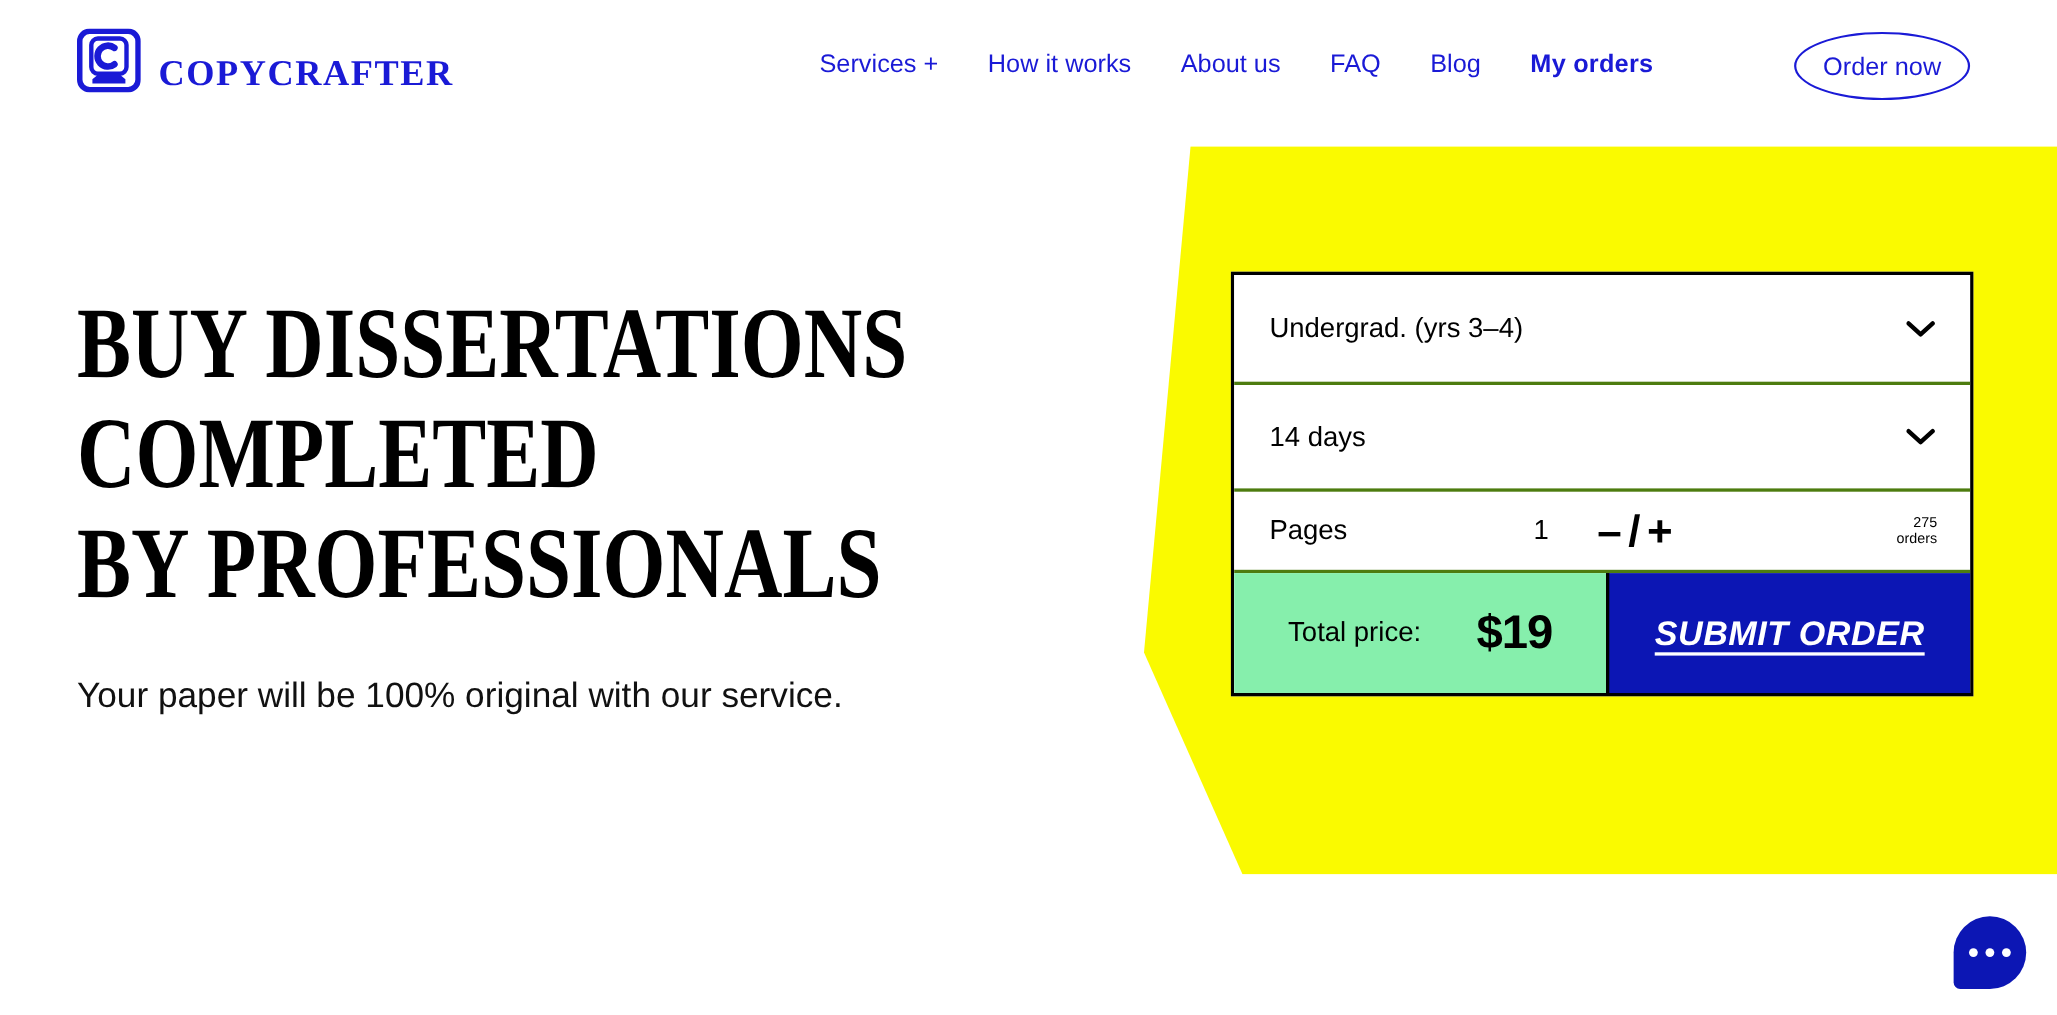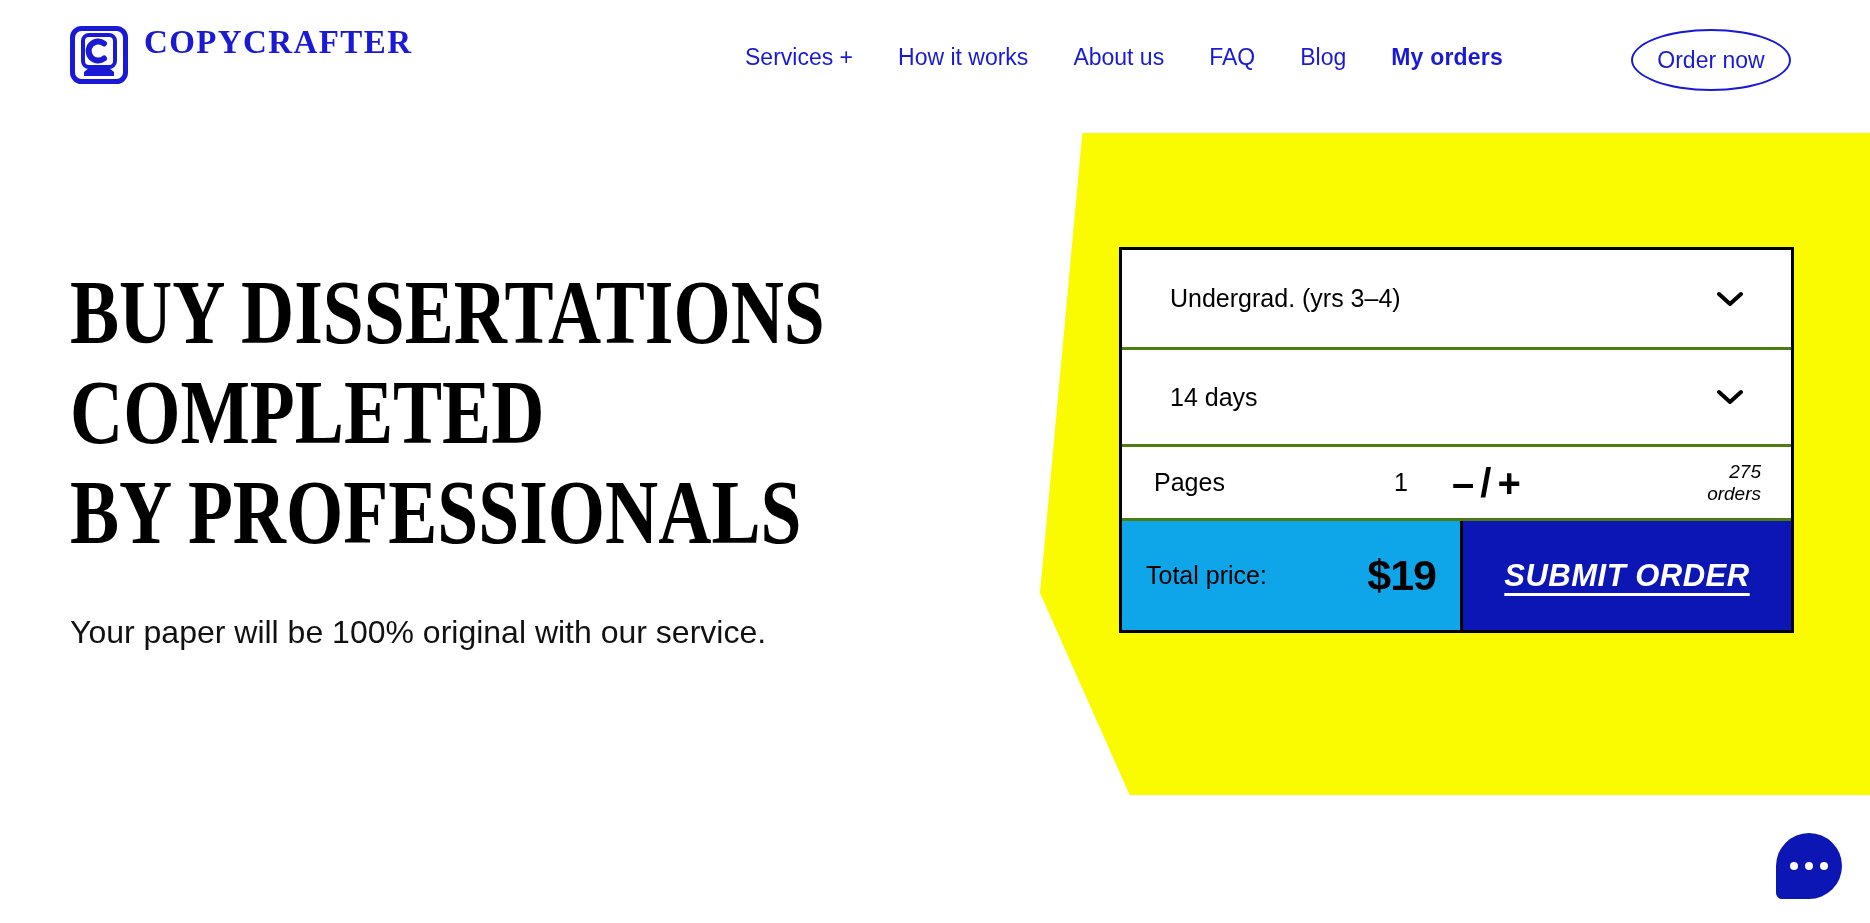--- a/index.html
+++ b/index.html
@@ -19,21 +19,21 @@
     height: 124px;
     display: flex;
     align-items: center;
     z-index: 5;
   }
   .logo {
     position: absolute;
     left: 70px;
     top: 26px;
     display: flex;
-    align-items: flex-start;
+    align-items: flex-end;
     gap: 16px;
     text-decoration: none;
   }
   .logo-mark { width: 58px; height: 58px; display: block; }
   .logo-text {
     font-family: "Liberation Serif", serif;
     font-weight: bold;
     font-size: 33px;
     letter-spacing: 1.4px;
     color: #1a1ad6;
@@ -127,21 +127,21 @@
   .card-row {
     display: flex;
     align-items: center;
     position: relative;
     background: #ffffff;
   }
   .card-row + .card-row { border-top: 3px solid #4d7c0f; }
 
   .select-row {
     height: 97px;
-    padding: 0 48px;
+    padding: 0 32px;
     justify-content: space-between;
     cursor: pointer;
   }
   .select-value { font-size: 25px; color: #000; line-height: 1; }
   .chevron { width: 26px; height: 16px; display: block; }
 
   .pages-row { height: 74px; padding: 0 32px; }
   .pages-label { font-size: 25px; color: #000; }
   .pages-count {
     font-size: 25px;
@@ -160,34 +160,33 @@
     line-height: 1;
     display: flex;
     align-items: center;
     gap: 4px;
   }
   .pages-stepper span { cursor: pointer; }
   .pages-words {
     position: absolute;
     right: 30px;
     text-align: right;
-    font-size: 19px;
+    font-size: 13px;
     color: #000;
     line-height: 1.15;
-    font-style: italic;
   }
 
   .total-row { height: 112px; align-items: stretch; }
   .total-left {
     flex: 0 0 338px;
     display: flex;
     align-items: center;
-    padding: 0 24px;
+    padding: 0 49px;
     gap: 26px;
-    background: #0ea5e9;
+    background: #86efac;
   }
   .total-label { font-size: 25px; color: #000; line-height: 1.15; }
   .total-price {
     font-size: 43px;
     font-weight: bold;
     color: #000;
     letter-spacing: -1px;
     margin-left: auto;
   }
   .submit-btn {

